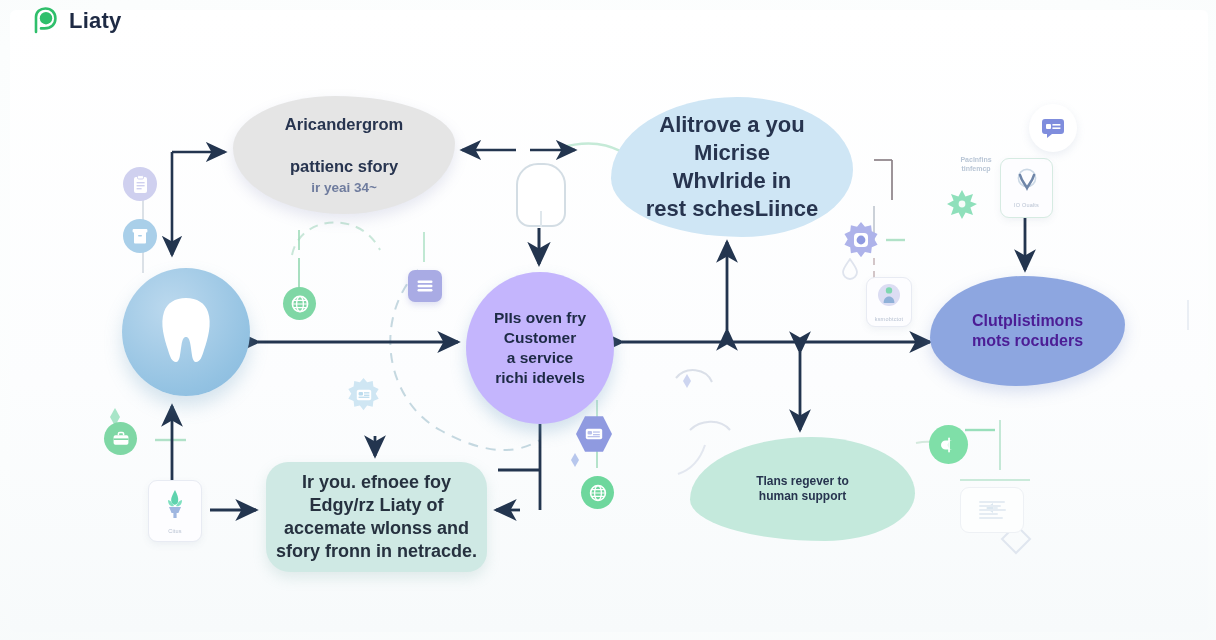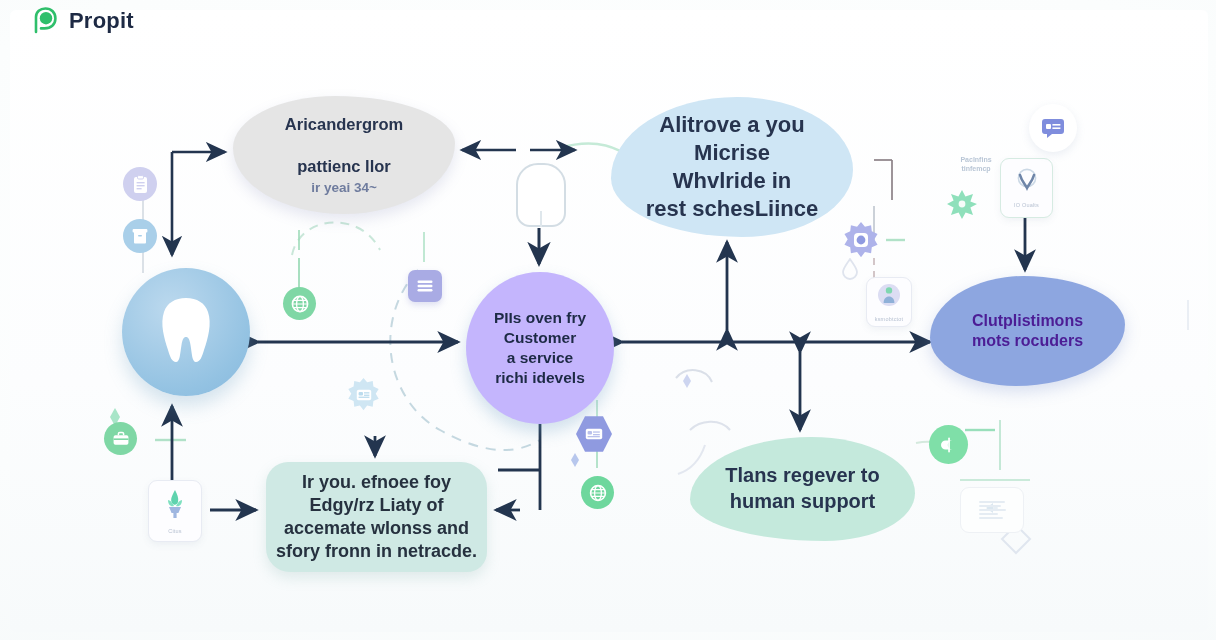--- a/index.html
+++ b/index.html
@@ -80,21 +80,21 @@
     border-radius:22px 26px 20px 24px;
     box-shadow:0 6px 14px rgba(120,170,165,.20);
   }
   .n-mint-rect .txt{color:#26313f;font-size:18px;font-weight:700;}
 
   .n-mint-blob{
     left:690px;top:437px;width:225px;height:104px;
     background:#c4e9dc;
     border-radius:54% 46% 40% 60% / 60% 54% 46% 40%;
   }
-  .n-mint-blob .txt{color:#27344f;font-size:20px;font-weight:700;}
+  .n-mint-blob .txt{color:#27344f;font-size:12px;font-weight:700;}
 
   
   .n-tooth{
     left:122px;top:268px;width:128px;height:128px;
     background:radial-gradient(circle at 38% 32%, #bcd9ee 0%, #93c2e2 70%, #87b8dd 100%);
     border-radius:50%;
     box-shadow:0 10px 18px rgba(110,160,195,.28);
   }
 
   
@@ -138,21 +138,21 @@
 <div class="canvas"></div>
 
 <div class="brand">
   <span class="brand-mark">
     <svg width="30" height="30" viewBox="0 0 30 30">
       <path d="M6 26 L6 11 C6 5.8 10.2 2.5 15.4 2.5 C21.4 2.5 25.4 6.6 25.4 12.4
                C25.4 18.6 20.8 22.4 14.6 22.4 L11 22.4" fill="none" stroke="#2fbf6b" stroke-width="2.6" stroke-linecap="round"></path>
       <circle cx="16" cy="12.2" r="6.2" fill="#2fbf6b"></circle>
     </svg>
   </span>
-  <span class="brand-name">Propit</span>
+  <span class="brand-name">Liaty</span>
 </div>
 
 <svg class="layer decor">
   <path d="M292 255 C300 215 360 210 380 250" fill="none" stroke="#bfe3d2" stroke-width="2" stroke-dasharray="9 7" opacity=".85"></path>
   <path d="M418 270 C372 320 386 400 440 430 C490 458 520 452 540 440" fill="none" stroke="#b7ced8" stroke-width="2" stroke-dasharray="10 8" opacity=".8"></path>
   <path d="M560 148 C600 136 620 150 640 162" fill="none" stroke="#bfe8d3" stroke-width="2.4" opacity=".9"></path>
   <path d="M676 378 C686 366 706 368 712 382" fill="none" stroke="#d6dbe6" stroke-width="2" opacity=".9"></path>
   <path d="M690 430 C700 420 720 418 730 430" fill="none" stroke="#d6dbe6" stroke-width="2" opacity=".8"></path>
   <path d="M705 445 C700 460 690 470 678 474" fill="none" stroke="#d9dee9" stroke-width="2" opacity=".7"></path>
   <path d="M916 443 C940 438 950 448 952 460" fill="none" stroke="#cfe7d9" stroke-width="2" opacity=".9"></path>
@@ -225,21 +225,21 @@
                C25 68 25 60 26.5 51 C27.4 45.5 28.6 43 31 43
                C33.4 43 34.6 45.5 35.5 51 C37 60 37 68 41 68
                C45 68 47 63 49 56 C53 44 57 30 53 18 C50 9 42 4 31 4 Z" fill="#ffffff"></path>
     </svg>
   </span>
 </div>
 
 <div class="node n-lavender">
   <div class="txt">
     <span>Aricandergrom</span><br>
-    <span>pattienc llor</span>
+    <span>pattienc sfory</span>
     <span class="sub">ir yeai 34~</span>
   </div>
 </div>
 
 <div class="node n-cloud">
   <div class="txt">Alitrove a you
 Micrise
 Whvlride in
 rest schesLiince</div>
 </div>

